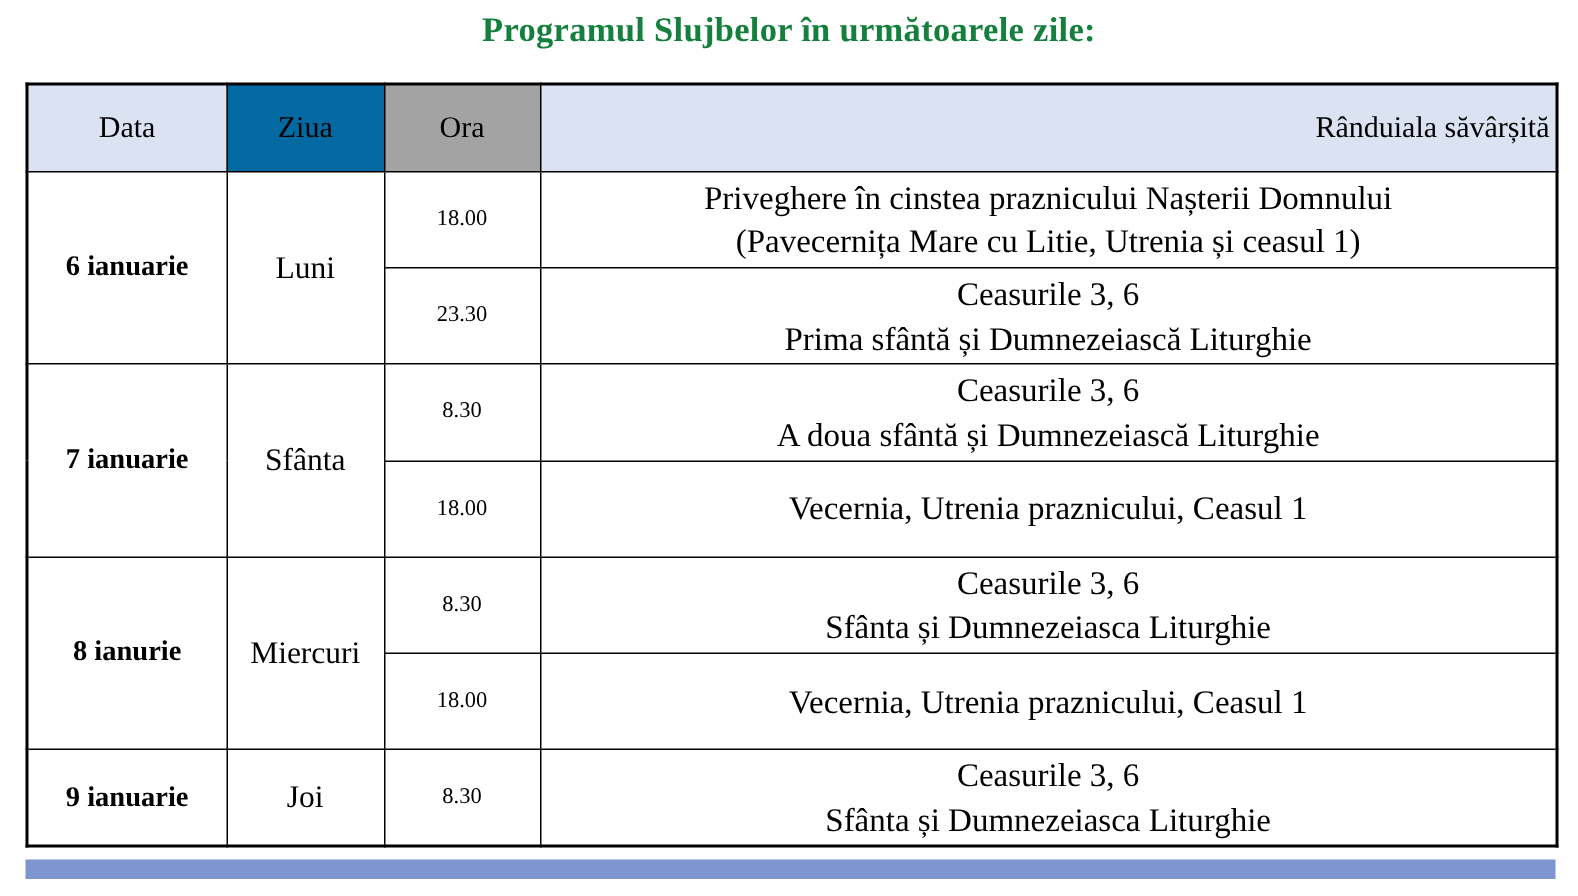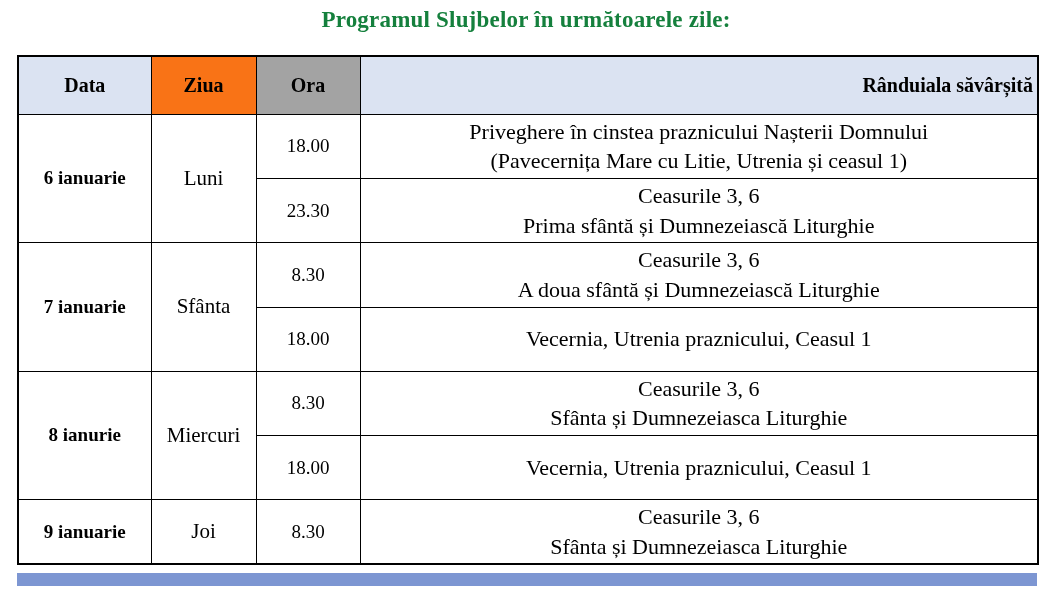--- a/index.html
+++ b/index.html
@@ -40,38 +40,38 @@
     color: #000000;
   }
   table.schedule {
     border: 2px solid #000000;
   }
   table.schedule thead tr {
     height: 58px;
   }
   table.schedule thead th {
     font-size: 20px;
-    font-weight: bold;
+    font-weight: normal;
   }
   col.c-data  { width: 133px; }
   col.c-ziua  { width: 105px; }
   col.c-ora   { width: 104px; }
   col.c-rand  { width: 678px; }
   table.schedule tbody tr {
     height: 64px;
   }
   td.date-cell {
     font-weight: bold;
     font-size: 19px;
   }
   td.day-cell {
     font-size: 21px;
   }
   td.time-cell {
-    font-size: 19px;
+    font-size: 15px;
   }
   td.service-cell {
     font-size: 22px;
     line-height: 1.35;
   }
   .bottom-bar {
     position: absolute;
     left: 17px;
     top: 573px;
     width: 1020px;
@@ -86,21 +86,21 @@
 <table class="schedule">
   <colgroup>
     <col class="c-data">
     <col class="c-ziua">
     <col class="c-ora">
     <col class="c-rand">
   </colgroup>
   <thead>
     <tr>
       <th style="background: rgb(219, 227, 242);">Data</th>
-      <th style="background: #f97316;">Ziua</th>
+      <th style="background: #0369a1;">Ziua</th>
       <th style="background: #a3a3a3;">Ora</th>
       <th style="background: rgb(219, 227, 242); text-align: right;">Rânduiala săvârșită</th>
     </tr>
   </thead>
   <tbody id="schedule-body">
       <tr>
         <td class="date-cell" rowspan="2">6 ianuarie</td>
         <td class="day-cell" rowspan="2">Luni</td>
         <td class="time-cell">18.00</td>
         <td class="service-cell">Priveghere în cinstea praznicului Nașterii Domnului<br>(Pavecernița Mare cu Litie, Utrenia și ceasul 1)</td>

